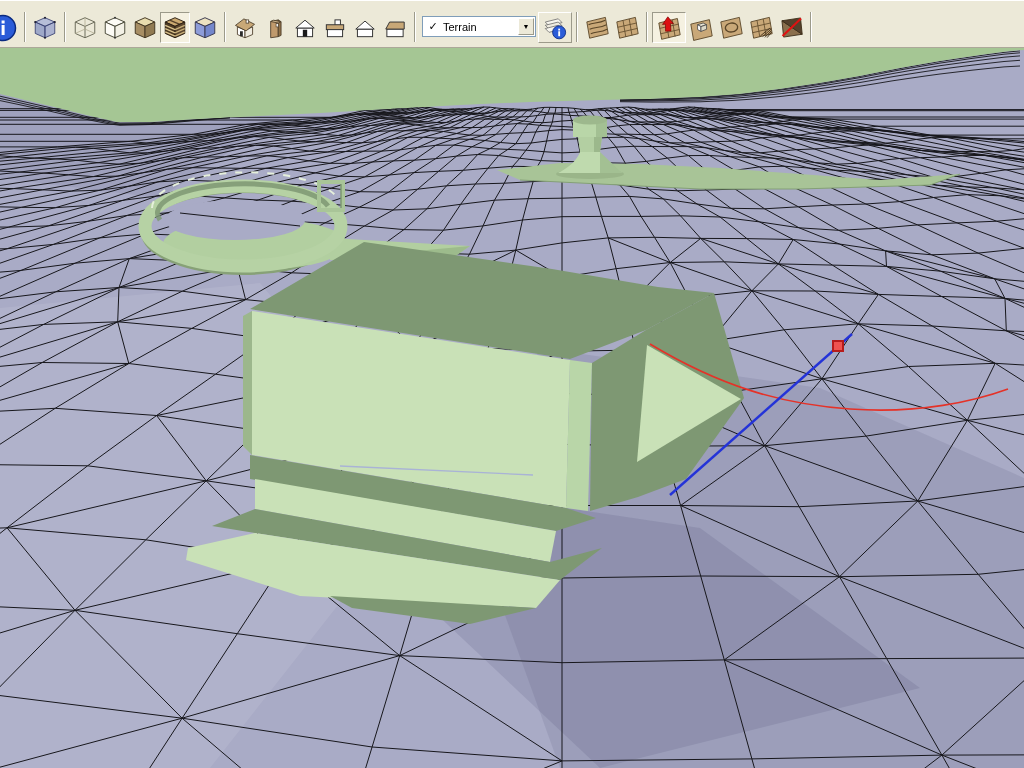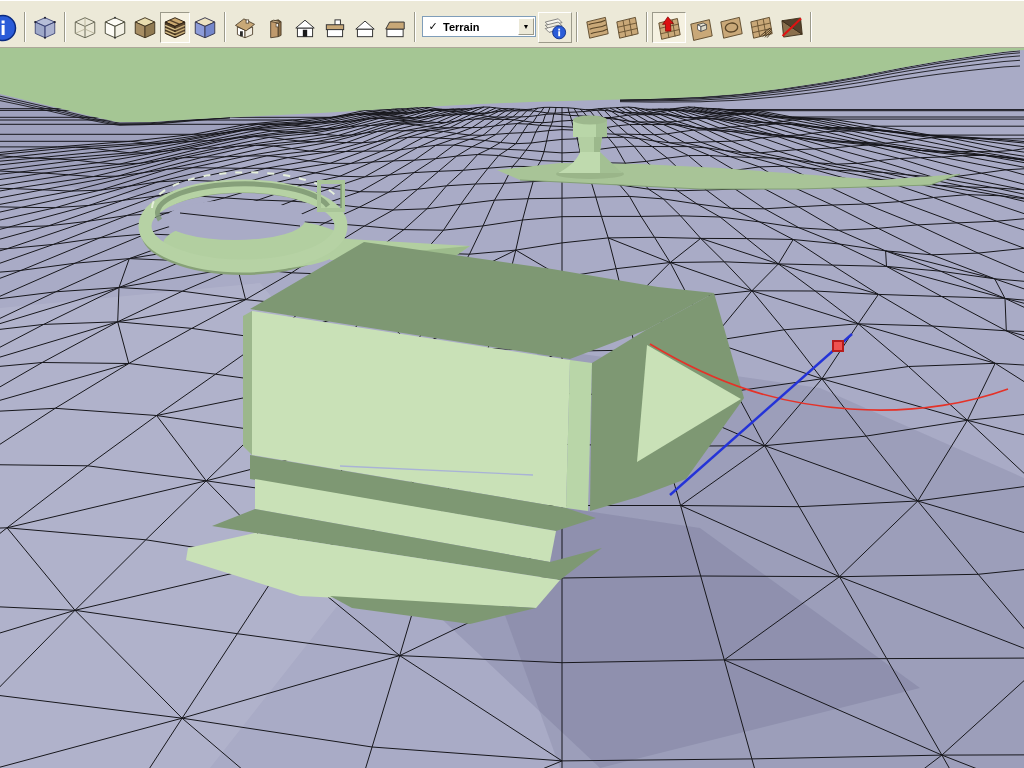--- a/index.html
+++ b/index.html
@@ -23,21 +23,21 @@
         border-bottom-color:var(--tb-light);background:#f5f1e1;}
   .tbtn.raised{border:1px solid var(--tb-light);border-right-color:var(--tb-dark);
         border-bottom-color:var(--tb-dark);}
   .sep{width:0;height:30px;border-left:1px solid var(--tb-dark);border-right:1px solid var(--tb-light);
        margin:0 4px;}
   .info-clip{width:20px;height:31px;overflow:hidden;position:relative;}
   .info-clip svg{position:absolute;left:-12px;top:1px;}
   .combo{width:114px;height:21px;margin:4px 2px 0 2px;background:#fff;border:1px solid #7f9db9;
          display:flex;align-items:center;font-size:11px;color:#000;}
   .combo .chk{width:20px;text-align:center;font-size:11px;}
-  .combo .val{flex:1;font-weight:bold;}
+  .combo .val{flex:1;}
   .combo .arrow{width:16px;height:17px;margin-right:1px;background:var(--tb-bg);
          border:1px solid;border-color:#fff var(--tb-dark) var(--tb-dark) #fff;
          font-size:7px;line-height:15px;text-align:center;color:#000;padding:0;}
   
   .viewport{position:absolute;left:0;top:48px;width:1024px;height:720px;background:var(--field-green);}
   .viewport svg{display:block;}
 </style>
 </head>
 <body>
 

